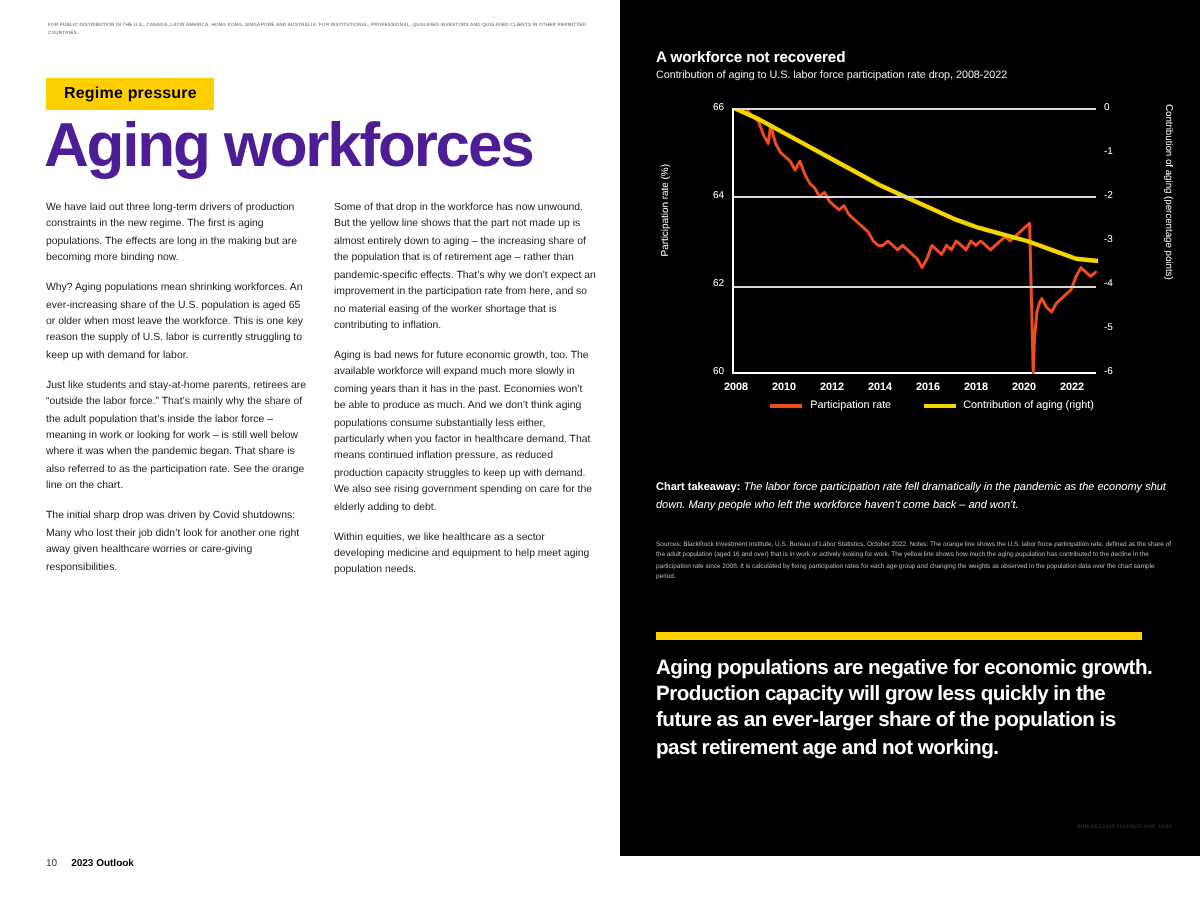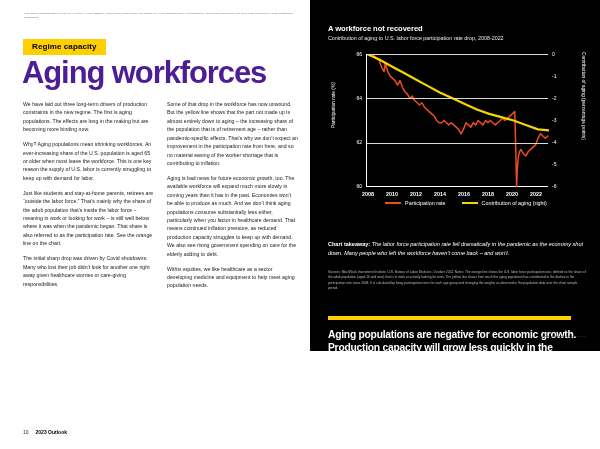--- a/index.html
+++ b/index.html
@@ -74,21 +74,21 @@
     gap: 7px;
     font-size: 5px;
     color: #000;
   }
   .footer-left .pg { font-weight: 400; color:#333; }
   .footer-left .doc { font-weight: 700; }
 
   
   .page-right {
     position: relative;
-    width: 290px; height: 351px;
+    width: 290px; height: 428px;
     background: #000000;
     color: #ffffff;
   }
   .chart-title {
     position: absolute;
     left: 18px; top: 24px;
     font-size: 7.6px;
     font-weight: 700;
     color: #ffffff;
     letter-spacing: -0.05px;
@@ -226,21 +226,21 @@
 </style>
 </head>
 <body>
 
 <div class="spread">
 
   <div class="page-left">
 
     <div class="disclaimer">FOR PUBLIC DISTRIBUTION IN THE U.S., CANADA, LATIN AMERICA, HONG KONG, SINGAPORE AND AUSTRALIA. FOR INSTITUTIONAL, PROFESSIONAL, QUALIFIED INVESTORS AND QUALIFIED CLIENTS IN OTHER PERMITTED COUNTRIES.</div>
 
-    <div class="badge">Regime capacity</div>
+    <div class="badge">Regime pressure</div>
 
     <h1 class="headline">Aging workforces</h1>
 
     <div class="cols">
       <div class="col">
         <p>We have laid out three long-term drivers of production constraints in the new regime. The first is aging populations. The effects are long in the making but are becoming more binding now.</p>
         <p>Why? Aging populations mean shrinking workforces. An ever-increasing share of the U.S. population is aged 65 or older when most leave the workforce. This is one key reason the supply of U.S. labor is currently struggling to keep up with demand for labor.</p>
         <p>Just like students and stay-at-home parents, retirees are “outside the labor force.” That’s mainly why the share of the adult population that’s inside the labor force – meaning in work or looking for work – is still well below where it was when the pandemic began. That share is also referred to as the participation rate. See the orange line on the chart.</p>
         <p>The initial sharp drop was driven by Covid shutdowns: Many who lost their job didn’t look for another one right away given healthcare worries or care-giving responsibilities.</p>
       </div>
@@ -311,17 +311,17 @@
     </div>
 
     <div class="takeaway">
       <b>Chart takeaway:</b><i> The labor force participation rate fell dramatically in the pandemic as the economy shut down. Many people who left the workforce haven’t come back – and won’t.</i>
     </div>
 
     <div class="sources">Sources: BlackRock Investment Institute, U.S. Bureau of Labor Statistics, October 2022. Notes: The orange line shows the U.S. labor force participation rate, defined as the share of the adult population (aged 16 and over) that is in work or actively looking for work. The yellow line shows how much the aging population has contributed to the decline in the participation rate since 2008. It is calculated by fixing participation rates for each age group and changing the weights as observed in the population data over the chart sample period.</div>
 
     <div class="yellow-rule"></div>
 
-    <div class="pull-quote">Aging populations are negative for economic growth. Production capacity will grow less quickly in the future as an ever-larger share of the population is have retirement age and not working.</div>
+    <div class="pull-quote">Aging populations are negative for economic growth. Production capacity will grow less quickly in the future as an ever-larger share of the population is past retirement age and not working.</div>
 
     <div class="footer-right">BIIM-DEC2022-2023OUTLOOK-10/30</div>
   </div>
 </div>
 
 </body></html>

